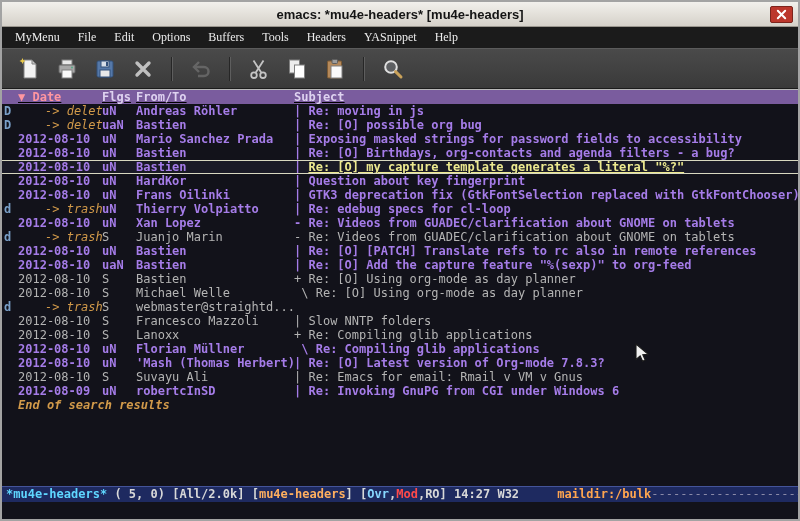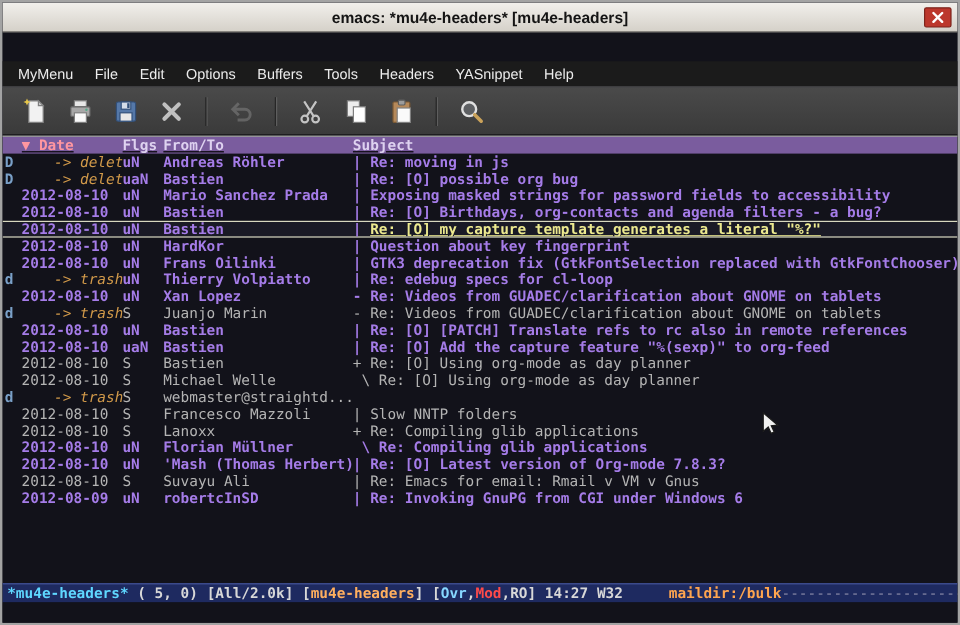--- a/index.html
+++ b/index.html
@@ -19,21 +19,21 @@
   }
   .close-btn{
     position:absolute;right:5px;top:4px;width:21px;height:15px;
     background:#bc372c;border:1px solid #7c241c;border-radius:2px;
     display:flex;align-items:center;justify-content:center;cursor:pointer;
   }
   
   .menubar{
     height:21px;flex:0 0 21px;background:var(--menubar-bg,#1b1b1b);
     display:flex;align-items:center;padding-left:4px;
-    font-family:Liberation Sans, sans-serif;font-size:12px;color:#ececec;margin-top:24px;
+    font-family:Liberation Serif, serif;font-size:12px;color:#ececec;
   }
   .menu-item{padding:3px 9px;cursor:default;}
   
   .toolbar{
     height:39px;flex:0 0 39px;background:linear-gradient(#4a4a4a,#3a3a3a);
     border-top:1px solid #5c5c5c;border-bottom:1px solid #1c1c1c;
     display:flex;align-items:center;padding:0 8px;
   }
   .tb-btn{width:30px;height:30px;margin:0 4px;display:flex;align-items:center;justify-content:center;border-radius:3px;}
   .tb-btn.disabled{opacity:.45;}
@@ -221,20 +221,21 @@
         <div class="row read"><span class="cell mark"></span><span class="cell date">2012-08-10</span><span class="cell flags">S</span><span class="cell from">Bastien</span><span class="cell subjwrap"><span class="thread">+ </span><span class="subject">Re: [O] Using org-mode as day planner</span></span></div>
         <div class="row read"><span class="cell mark"></span><span class="cell date">2012-08-10</span><span class="cell flags">S</span><span class="cell from">Michael Welle</span><span class="cell subjwrap"><span class="thread"> \ </span><span class="subject">Re: [O] Using org-mode as day planner</span></span></div>
         <div class="row read action"><span class="cell mark">d</span><span class="cell date">-&gt; trash 0</span><span class="cell flags">S</span><span class="cell from">webmaster@straightd...</span></div>
         <div class="row read"><span class="cell mark"></span><span class="cell date">2012-08-10</span><span class="cell flags">S</span><span class="cell from">Francesco Mazzoli</span><span class="cell subjwrap"><span class="thread">| </span><span class="subject">Slow NNTP folders</span></span></div>
         <div class="row read"><span class="cell mark"></span><span class="cell date">2012-08-10</span><span class="cell flags">S</span><span class="cell from">Lanoxx</span><span class="cell subjwrap"><span class="thread">+ </span><span class="subject">Re: Compiling glib applications</span></span></div>
         <div class="row unread"><span class="cell mark"></span><span class="cell date">2012-08-10</span><span class="cell flags">uN</span><span class="cell from">Florian Müllner</span><span class="cell subjwrap"><span class="thread"> \ </span><span class="subject">Re: Compiling glib applications</span></span></div>
         <div class="row unread"><span class="cell mark"></span><span class="cell date">2012-08-10</span><span class="cell flags">uN</span><span class="cell from">'Mash (Thomas Herbert)</span><span class="cell subjwrap"><span class="thread">| </span><span class="subject">Re: [O] Latest version of Org-mode 7.8.3?</span></span></div>
         <div class="row read"><span class="cell mark"></span><span class="cell date">2012-08-10</span><span class="cell flags">S</span><span class="cell from">Suvayu Ali</span><span class="cell subjwrap"><span class="thread">| </span><span class="subject">Re: Emacs for email: Rmail v VM v Gnus</span></span></div>
         <div class="row unread"><span class="cell mark"></span><span class="cell date">2012-08-09</span><span class="cell flags">uN</span><span class="cell from">robertcInSD</span><span class="cell subjwrap"><span class="thread">| </span><span class="subject">Re: Invoking GnuPG from CGI under Windows 6</span></span></div>
       </div>
+    <div class="end-line">End of search results</div>
   </div>
 
   <div class="modeline" id="modeline"><span class="ml-buffer-name">*mu4e-headers*</span><span class="ml-plain"> ( 5, 0) </span><span class="ml-plain">[All/2.0k] </span><span class="ml-plain">[</span><span class="ml-mode-name">mu4e-headers</span><span class="ml-plain">] </span><span class="ml-plain">[</span><span class="ml-ovr">Ovr</span><span class="ml-plain">,</span><span class="ml-mod">Mod</span><span class="ml-plain">,</span><span class="ml-plain">RO</span><span class="ml-plain">] </span><span class="ml-plain">14:27 </span><span class="ml-plain">W32 </span><span class="ml-maildir">maildir:/bulk</span><span class="ml-dashes">----------------------------------------</span></div>
 
   <div class="echo-area"></div>
 
   <svg class="mouse-cursor" width="16" height="22" viewBox="0 0 16 22">
     <path d="M1 1 L1 16.5 L5.2 12.9 L7.6 18.2 L10.2 17 L7.8 11.8 L13.2 11.3 Z" fill="#f0f0f0" stroke="#1a1a1a" stroke-width="1.1"></path>
   </svg>
 

